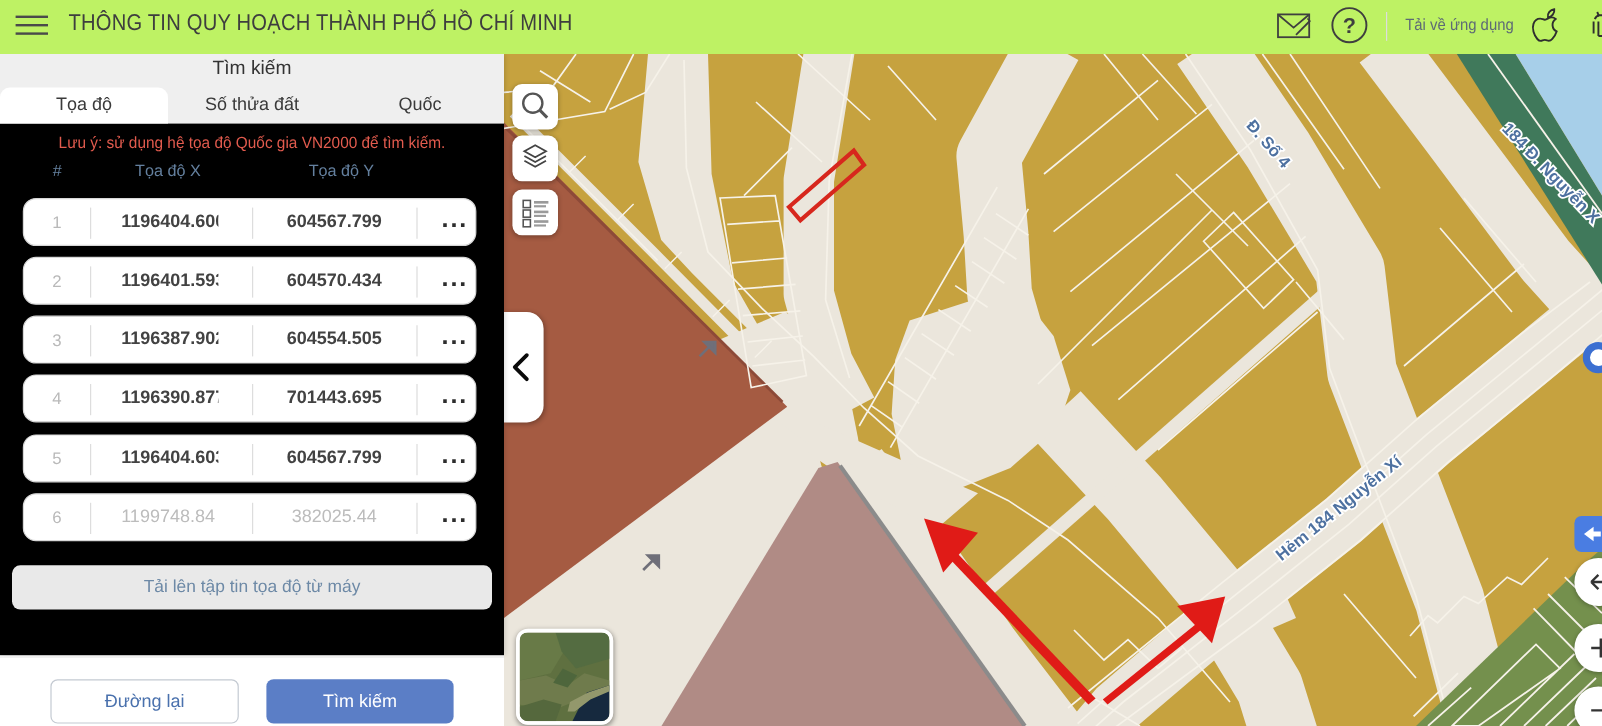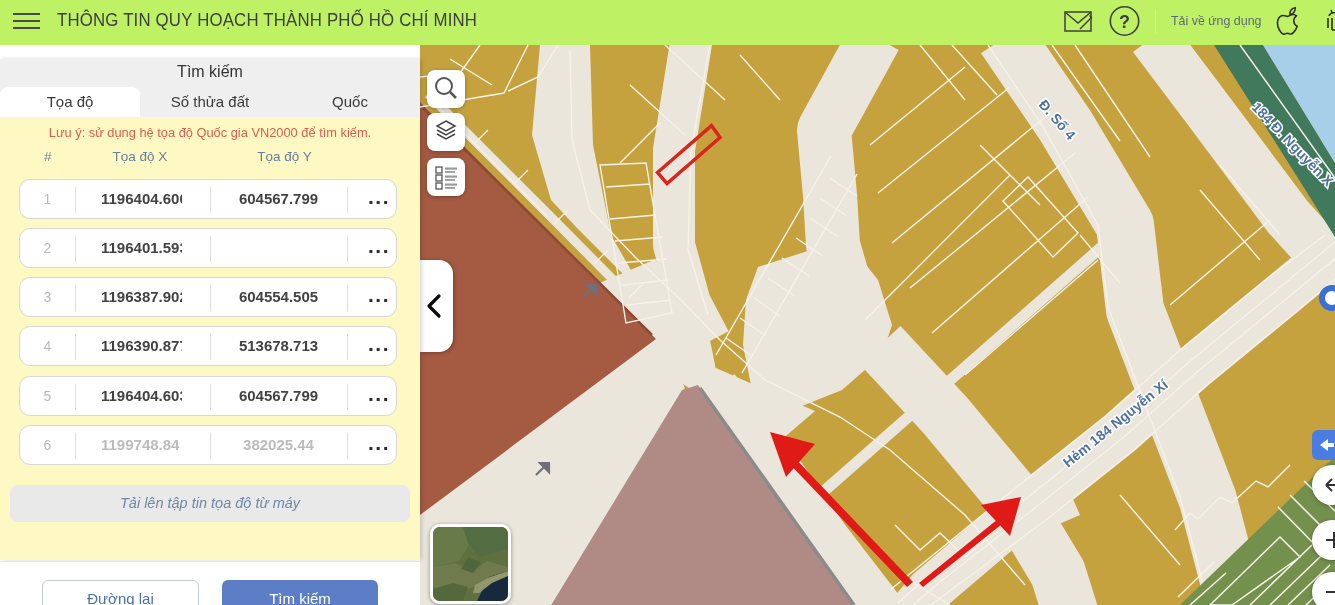--- a/index.html
+++ b/index.html
@@ -7,40 +7,40 @@
   #app { position:relative; width:1335px; height:605px; }
   
   #header { position:absolute; left:0; top:0; width:1335px; height:45px; background:#bef264; z-index:30; }
   #burger { position:absolute; left:13px; top:13px; width:27px; height:18px; }
   #burger div { height:2px; background:#4a4a4a; margin-bottom:5px; }
   #title { position:absolute; left:57px; top:9px; font-size:19px; color:#3e3e3e; letter-spacing:0.2px; transform:scaleX(0.885); transform-origin:left center; white-space:nowrap; }
   .hicon { position:absolute; top:7px; }
   #divider { position:absolute; left:1155px; top:10px; width:1px; height:24px; background:#ddd; }
   #dlapp { position:absolute; left:1171px; top:13px; font-size:13.5px; color:#5d6a75; transform:scaleX(0.92); transform-origin:left center; white-space:nowrap; }
   
-  #sidebar { position:absolute; left:0; top:59px; width:420px; height:501px; background:#fef9c3; z-index:20; box-shadow:2px 0 4px rgba(0,0,0,0.15); }
+  #sidebar { position:absolute; left:0; top:45px; width:420px; height:501px; background:#000000; z-index:20; box-shadow:2px 0 4px rgba(0,0,0,0.15); }
   #sb-top { position:absolute; left:0; top:0; width:420px; height:58px; background:#efefef; }
   #sb-title { position:absolute; left:0; top:4px; width:420px; text-align:center; font-size:16px; color:#333; }
   .tab { position:absolute; top:28px; height:30px; line-height:30px; font-size:15px; color:#3a3a3a; text-align:center; }
   #tab1 { left:0; width:140px; background:#fff; border-radius:8px 8px 0 0; }
   #tab2 { left:140px; width:140px; }
   #tab3 { left:280px; width:140px; }
   #note { position:absolute; left:0; top:66px; width:420px; text-align:center; font-size:13.5px; color:#e25b4e; transform:scaleX(0.95); transform-origin:center; }
   .colhead { position:absolute; top:90px; font-size:13.5px; color:#64809f; }
   #ch-num { left:44px; }
   #ch-x { left:75px; width:130px; text-align:center; }
   #ch-y { left:212px; width:145px; text-align:center; }
   .row { position:absolute; left:19px; width:378px; height:40px; border:1px solid #d7d7d7; border-radius:11px; background:#fff; }
   .row .cell-num { position:absolute; left:0; top:0; width:55px; height:40px; line-height:38px; text-align:center; font-size:14px; color:#b9b9b9; }
   .row .vdiv { position:absolute; top:7px; width:1px; height:26px; background:#ddd; }
   .row .cell-x { position:absolute; left:81px; top:0; width:81px; height:38px; line-height:38px; overflow:hidden; font-size:15px; font-weight:bold; color:#424242; text-align:left; white-space:nowrap; }
   .row .cell-y { position:absolute; left:191px; top:0; width:135px; height:38px; line-height:38px; overflow:hidden; font-size:15px; font-weight:bold; color:#424242; text-align:center; }
   .row .dots { position:absolute; left:338px; top:0; width:42px; height:34px; line-height:34px; text-align:center; font-size:21px; font-weight:bold; color:#2d2d2d; letter-spacing:1.5px; }
-  .gray .cell-x, .gray .cell-y { color:#bcbcbc; font-weight:bold; }
-  #upload { position:absolute; left:10px; top:426px; width:400px; height:37px; background:#e9e9e9; border-radius:7px; text-align:center; line-height:37px; font-size:14.5px; color:#6d89a6;font-style:italic; }
+  .gray .cell-x, .gray .cell-y { color:#bcbcbc; font-weight:normal; }
+  #upload { position:absolute; left:10px; top:426px; width:400px; height:37px; background:#e9e9e9; border-radius:7px; text-align:center; line-height:37px; font-size:14.5px; color:#6d89a6; }
   #sb-footer { position:absolute; left:0; top:502px; width:420px; height:58px; background:#fff; border-top:1px solid #e8e8e8; }
   #btn-reset { position:absolute; left:42px; top:18px; width:157px; height:37px; background:#fff; border:1px solid #c4cad2; border-radius:6px; text-align:center; line-height:35px; font-size:15px; color:#4a71ad; }
   #btn-search { position:absolute; left:222px; top:18px; width:156px; height:37px; background:#5b7ec6; border-radius:6px; text-align:center; line-height:37px; font-size:15px; color:#fff; }
   
   #map { position:absolute; left:420px; top:45px; width:915px; height:560px; overflow:hidden; }
   .mapbtn { position:absolute; width:38px; height:38px; background:#fff; border-radius:8px; box-shadow:0 1px 4px rgba(0,0,0,0.3); z-index:10; }
   #collapse { position:absolute; left:0px; top:215px; width:33px; height:92px; background:#fff; border-radius:0 14px 14px 0; box-shadow:1px 1px 4px rgba(0,0,0,0.3); z-index:10; }
   #thumb { position:absolute; left:10px; top:479px; width:81px; height:80px; border:3px solid #fff; border-radius:10px; box-shadow:0 1px 4px rgba(0,0,0,0.4); overflow:hidden; z-index:10; }
   .rightbtn { position:absolute; left:892px; width:40px; height:40px; background:#fff; border-radius:20px; box-shadow:0 1px 4px rgba(0,0,0,0.3); z-index:10; }
 </style>
@@ -306,38 +306,39 @@
         <div class="vdiv" style="left:190px;"></div>
         <div class="cell-y">604567.799</div>
         <div class="vdiv" style="left:327px;"></div>
         <div class="dots">...</div>
       </div>
     <div class="row" style="top:169px;">
         <div class="cell-num">2</div>
         <div class="vdiv" style="left:55px;"></div>
         <div class="cell-x">1196401.593231</div>
         <div class="vdiv" style="left:190px;"></div>
+        <div class="cell-y">604570.434</div>
         <div class="vdiv" style="left:327px;"></div>
         <div class="dots">...</div>
       </div>
     <div class="row" style="top:218px;">
         <div class="cell-num">3</div>
         <div class="vdiv" style="left:55px;"></div>
         <div class="cell-x">1196387.902342</div>
         <div class="vdiv" style="left:190px;"></div>
         <div class="cell-y">604554.505</div>
         <div class="vdiv" style="left:327px;"></div>
         <div class="dots">...</div>
       </div>
     <div class="row" style="top:267px;">
         <div class="cell-num">4</div>
         <div class="vdiv" style="left:55px;"></div>
         <div class="cell-x">1196390.877453</div>
         <div class="vdiv" style="left:190px;"></div>
-        <div class="cell-y">513678.713</div>
+        <div class="cell-y">701443.695</div>
         <div class="vdiv" style="left:327px;"></div>
         <div class="dots">...</div>
       </div>
     <div class="row" style="top:317px;">
         <div class="cell-num">5</div>
         <div class="vdiv" style="left:55px;"></div>
         <div class="cell-x">1196404.603341</div>
         <div class="vdiv" style="left:190px;"></div>
         <div class="cell-y">604567.799</div>
         <div class="vdiv" style="left:327px;"></div>

